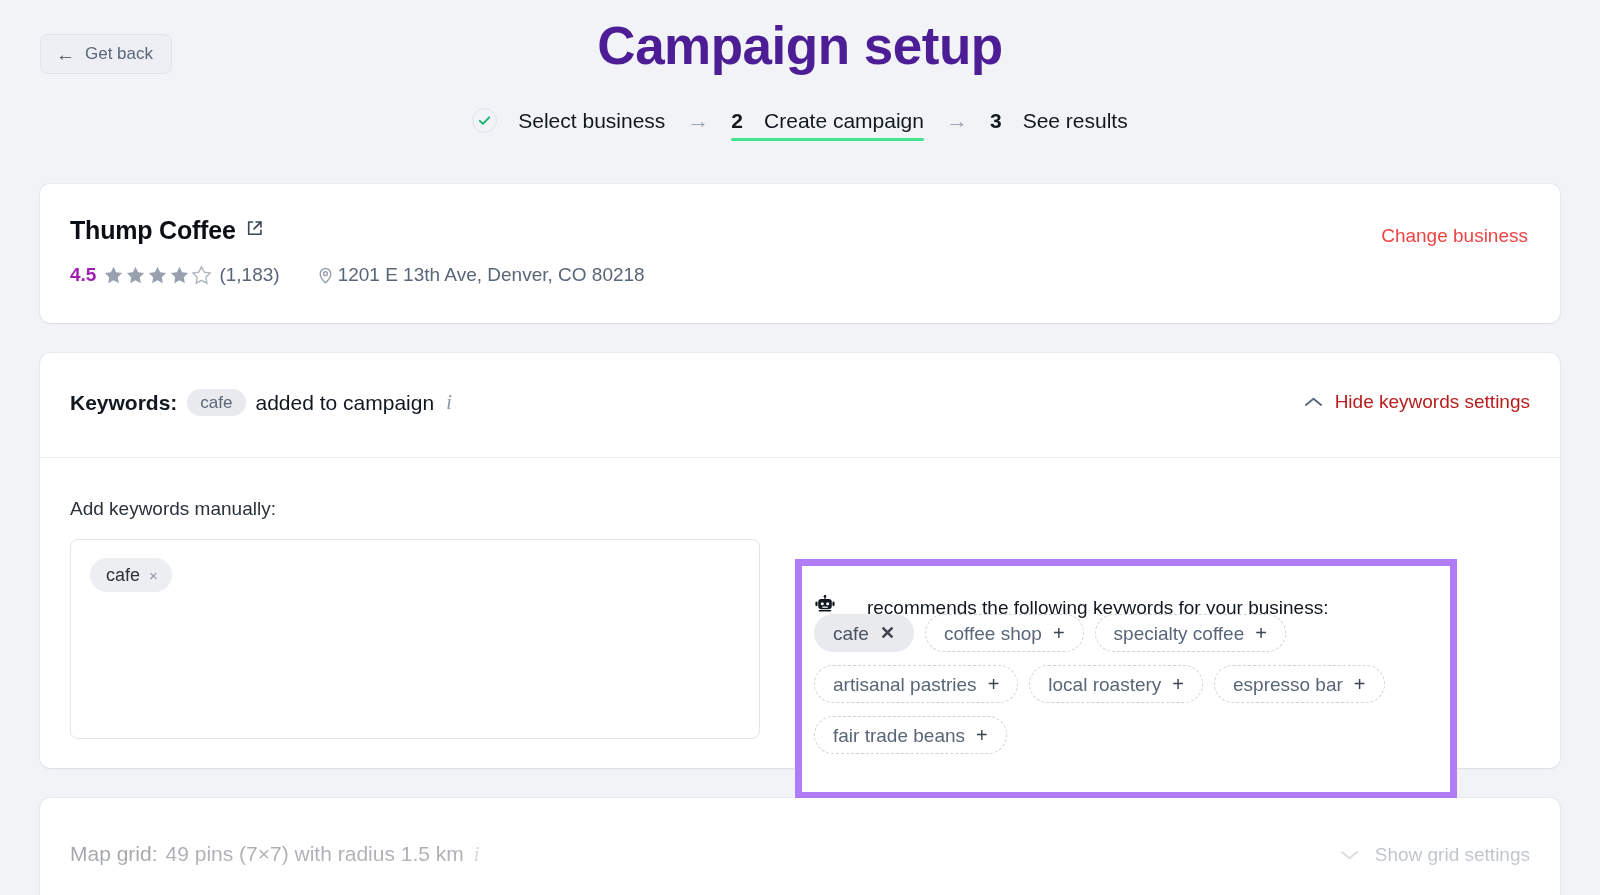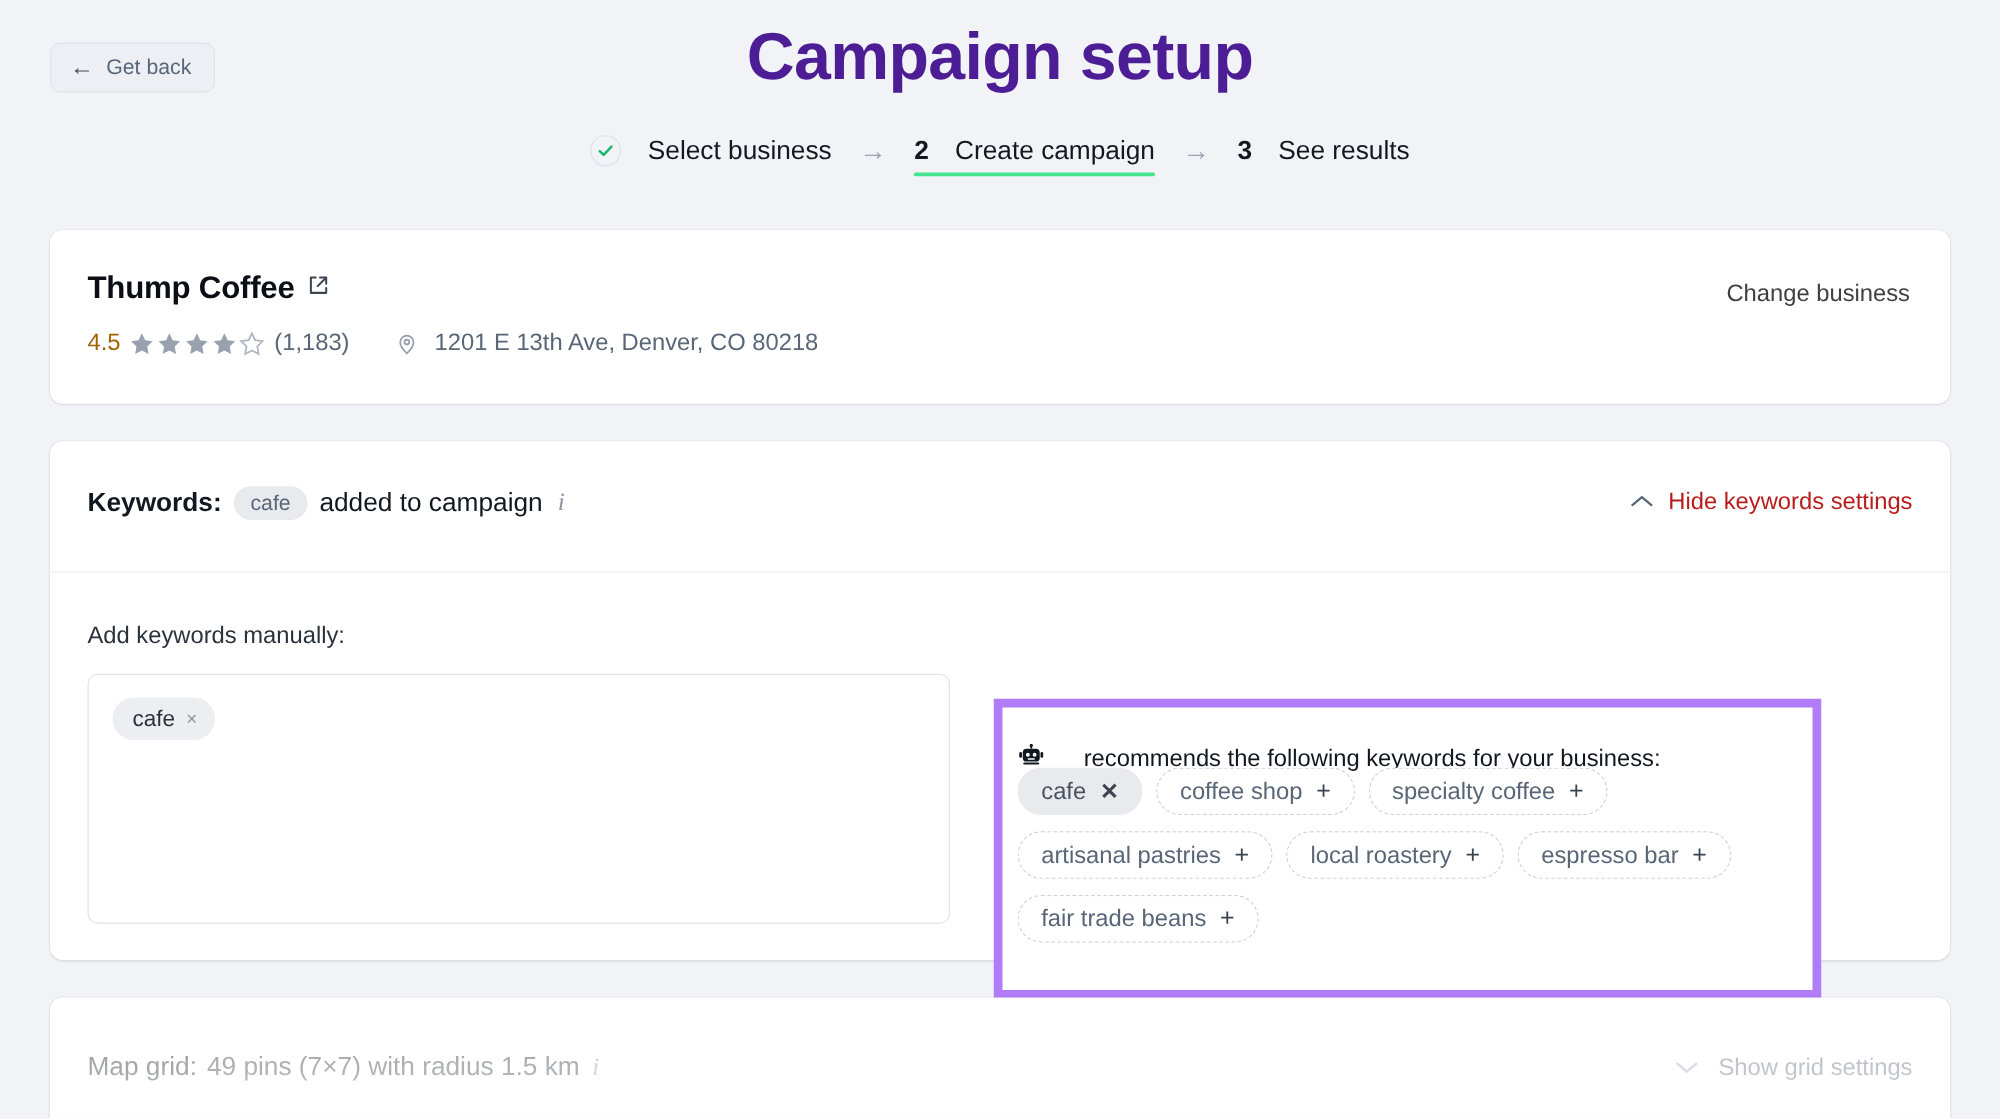--- a/index.html
+++ b/index.html
@@ -143,39 +143,39 @@
 
   .biz-meta {
     position: absolute;
     left: 30px;
     top: 80px;
     display: flex;
     align-items: center;
     font-size: 19px;
     color: #596678;
   }
-  .rating-num { color: #a16207; margin-right: 7px; }
+  .rating-num { color: #a21caf; margin-right: 7px; font-weight: bold; }
   .stars { display: inline-flex; align-items: center; gap: 1px; margin-right: 7px; }
   .stars svg { display: block; }
   .review-count { color: #596678; }
   .addr {
     display: inline-flex;
     align-items: center;
-    gap: 13px;
+    gap: 3px;
     margin-left: 36px;
     color: #596678;
   }
   .addr svg { display: block; flex: none; }
 
   .change-business {
     position: absolute;
     right: 32px;
     top: 41px;
     font-size: 19px;
-    color: #404040;
+    color: #ef4444;
     cursor: pointer;
   }
 
   
   .card-keywords {
     top: 353px;
     height: 415px;
   }
   .kw-header {
     position: relative;

